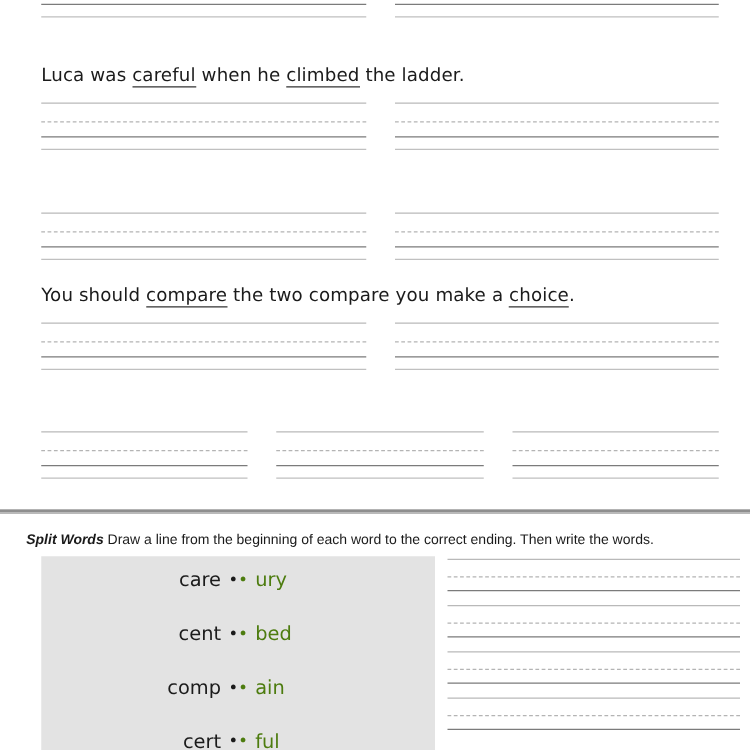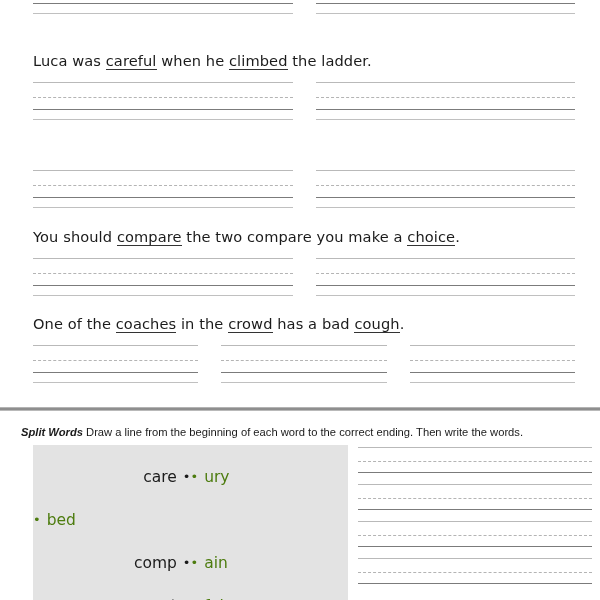--- a/index.html
+++ b/index.html
@@ -105,21 +105,21 @@
   }
 
   .wordbox {
     width: 315px;
     background: #e3e3e3;
     padding: 10px 0 10px 0;
     box-sizing: border-box;
   }
   .wordpair {
     display: flex;
-    align-items: center;
+    align-items: flex-start;
     height: 43px;
   }
   .wp-left {
     width: 50%;
     text-align: right;
     padding-right: 0px;
     box-sizing: border-box;
     font-size: 15.5px;
     color: #1b1b1b;
     white-space: nowrap;
@@ -239,23 +239,20 @@
         <div class="rule-group">
           <div class="rl top"></div>
           <div class="rl mid"></div>
           <div class="rl base"></div>
           <div class="rl desc"></div>
         </div>
       </div>
     </div>
   </div>
 
-  <div style="position:absolute; left:33px; right:25px; top:314px;">
-    <div class="sentence"><span>One of the </span><u>coaches</u><span> in the </span><u>crowd</u><span> has a bad </span><u>cough</u><span>.</span></div>
-  </div>
   <div style="position:absolute; left:33px; right:25px; top:341px;">
     <div class="rule-row">
       <div class="col">
         <div class="rule-group">
           <div class="rl top"></div>
           <div class="rl mid"></div>
           <div class="rl base"></div>
           <div class="rl desc"></div>
         </div>
       </div>
@@ -291,20 +288,23 @@
       <div class="wordbox">
         <div class="wordpair">
           <div class="wp-left">
             <span class="lbl">care</span><span class="dot">•</span>
           </div>
           <div class="wp-right">
             <span class="dot">•</span><span class="lbl">ury</span>
           </div>
         </div>
         <div class="wordpair">
+          <div class="wp-left">
+            <span class="lbl">cent</span><span class="dot">•</span>
+          </div>
           <div class="wp-right">
             <span class="dot">•</span><span class="lbl">bed</span>
           </div>
         </div>
         <div class="wordpair">
           <div class="wp-left">
             <span class="lbl">comp</span><span class="dot">•</span>
           </div>
           <div class="wp-right">
             <span class="dot">•</span><span class="lbl">ain</span>

